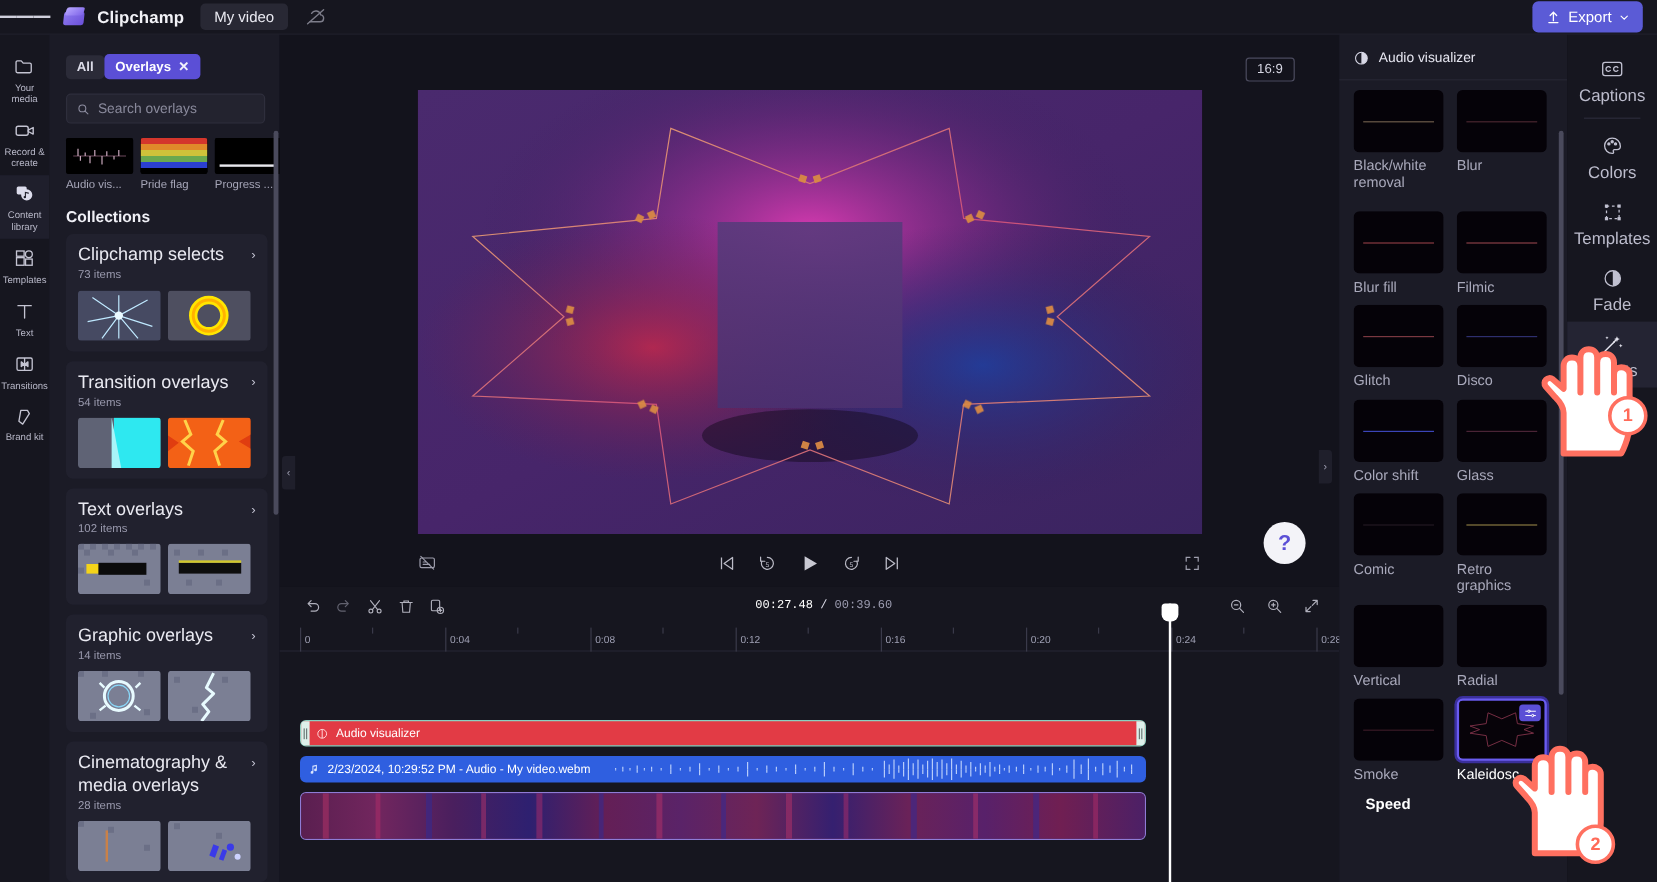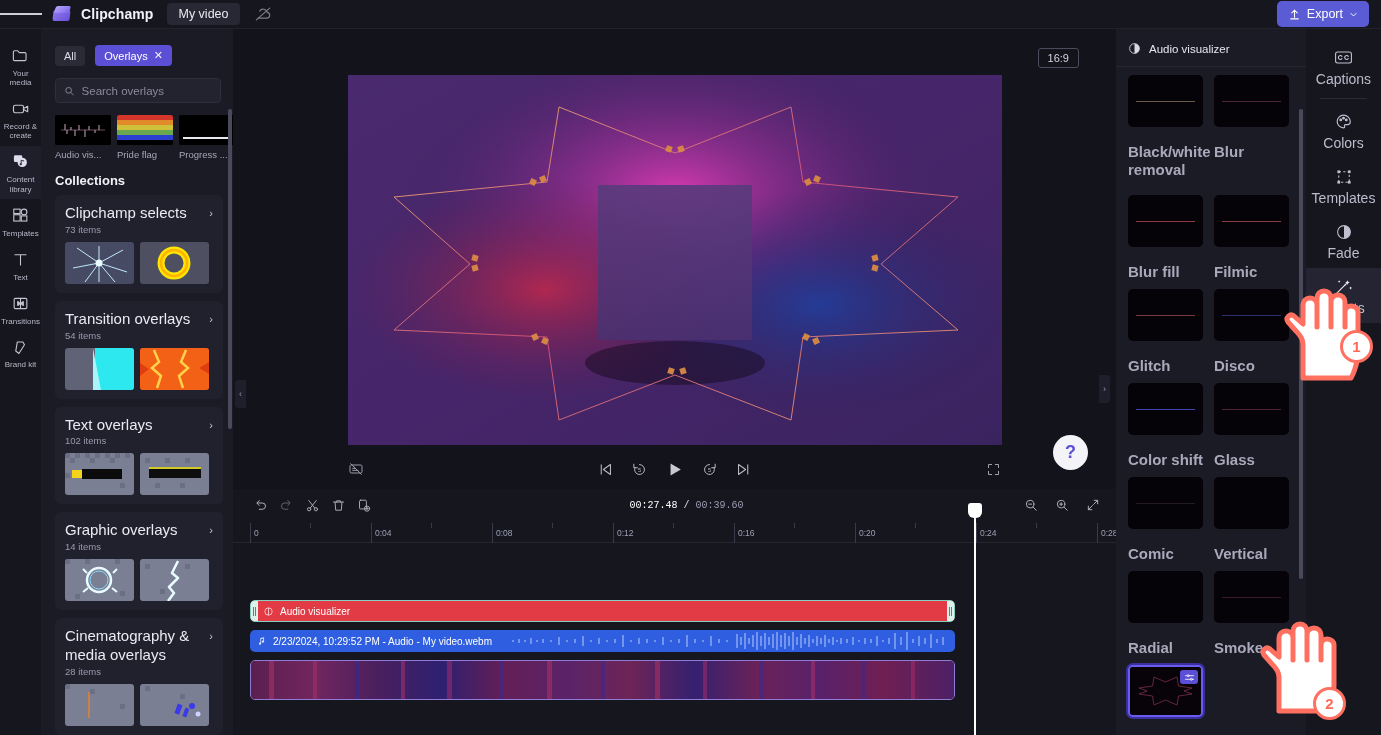--- a/index.html
+++ b/index.html
@@ -48,21 +48,21 @@
   }
   .rail-item.active { background: #1f1f2c; }
   .rail-ico { height: 21px; display: flex; align-items: center; justify-content: center; }
   .rail-lbl { font-size: 8px; line-height: 1.18; margin-top: 2.5px; color: #b8b8c8; }
 
   
   .library {
     position: absolute; left: 41px; top: 29px; width: 192px; height: 706px;
     background: #1b1b26; overflow: hidden;
   }
-  .filter-row { display: flex; gap: 10px; padding: 16px 12px 0 14px; align-items: center; }
+  .filter-row { display: flex; gap: 0; padding: 16px 12px 0 14px; align-items: center; font-weight: bold; }
   .chip { background: #2b2b38; border-radius: 4px; font-size: 11px; padding: 4px 9px; color: #dcdce8; cursor: pointer; }
   .chip.on { background: #5b4fd6; color: #fff; display: flex; align-items: center; gap: 6px; }
   .chip .x { font-size: 11px; opacity: .92; }
   .search-box {
     margin: 12px 12px 0 14px; background: #23232f; border: 1px solid #2e2e3c;
     border-radius: 4px; height: 25px; display: flex; align-items: center; gap: 7px; padding: 0 8px;
   }
   .search-box input {
     background: transparent; border: 0; outline: 0; color: #c8c8d6;
     font-size: 11.5px; font-family: inherit; width: 100%;
@@ -157,21 +157,21 @@
   .eff-hd { display: flex; align-items: center; gap: 8px; padding: 13px 0 11px 12px; border-bottom: 1px solid #262633; }
   .eff-hd-lbl { font-size: 11.5px; color: #e6e6f0; }
   .eff-grid { display: flex; flex-wrap: wrap; gap: 8px 11px; padding: 8px 0 0 12px; width: 190px; }
   .eff-item { width: 75px; cursor: pointer; }
   .eff-tile {
     width: 75px; height: 52px; border-radius: 5px; background: #050208;
     border: 2px solid transparent; position: relative; overflow: hidden;
   }
   .eff-item.sel .eff-tile { border-color: #6a5cf0; box-shadow: 0 0 0 2px #3a2f9b; }
   .eff-line { position: absolute; left: 9%; right: 9%; top: 50%; height: 1px; }
-  .eff-lbl { font-size: 15px; color: #a9a9bb; margin-top: 16px; line-height: 1.2; font-weight: bold; }
+  .eff-lbl { font-size: 12px; color: #a9a9bb; margin-top: 4px; line-height: 1.2; }
   .eff-item.sel .eff-lbl { color: #fff; }
   .eff-badge {
     position: absolute; right: 3px; top: 3px; width: 18px; height: 14px;
     background: #5b4fd6; border-radius: 3px; display: flex; align-items: center; justify-content: center;
   }
   .speed-hd { font-size: 12.5px; font-weight: 600; color: #fff; padding: 10px 0 0 22px; }
   .eff-scroll { position: absolute; right: 3px; top: 80px; width: 4px; height: 470px; background: #4a4a5c; border-radius: 2px; }
 
   
   .rrail { position: absolute; right: 0; top: 29px; width: 75px; height: 706px; background: #16161f; padding-top: 10px; }
@@ -853,20 +853,26 @@
           </div>
         <div class="eff-lbl">Glass</div>
       </div>
       <div class="eff-item">
         <div class="eff-tile">
             <div class="eff-line" style="background:#241a22"></div>
           </div>
         <div class="eff-lbl">Comic</div>
       </div>
       <div class="eff-item">
+        <div class="eff-tile">
+            <div class="eff-line" style="background:#8a7a42"></div>
+          </div>
+        <div class="eff-lbl">Retro graphics</div>
+      </div>
+      <div class="eff-item">
         <div class="eff-tile"></div>
         <div class="eff-lbl">Vertical</div>
       </div>
       <div class="eff-item">
         <div class="eff-tile"></div>
         <div class="eff-lbl">Radial</div>
       </div>
       <div class="eff-item">
         <div class="eff-tile">
             <div class="eff-line" style="background:#3a1a26"></div>

